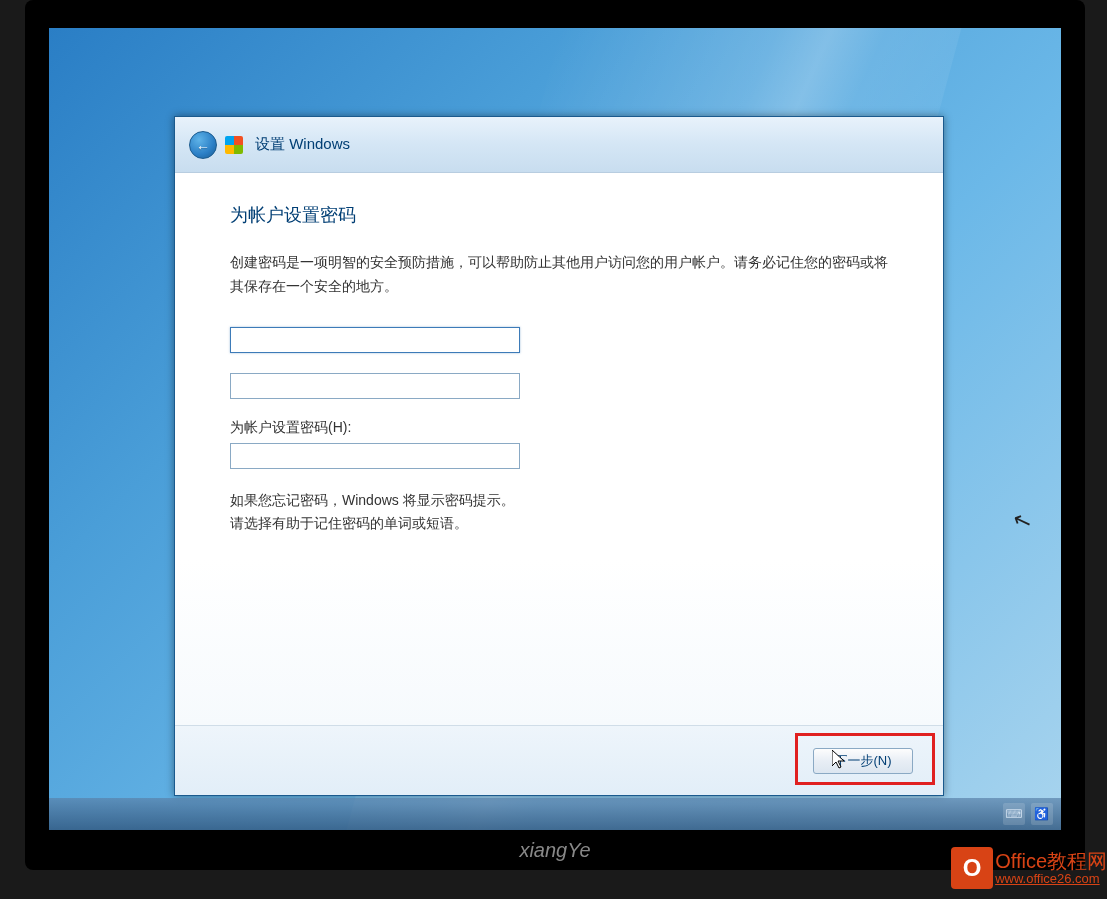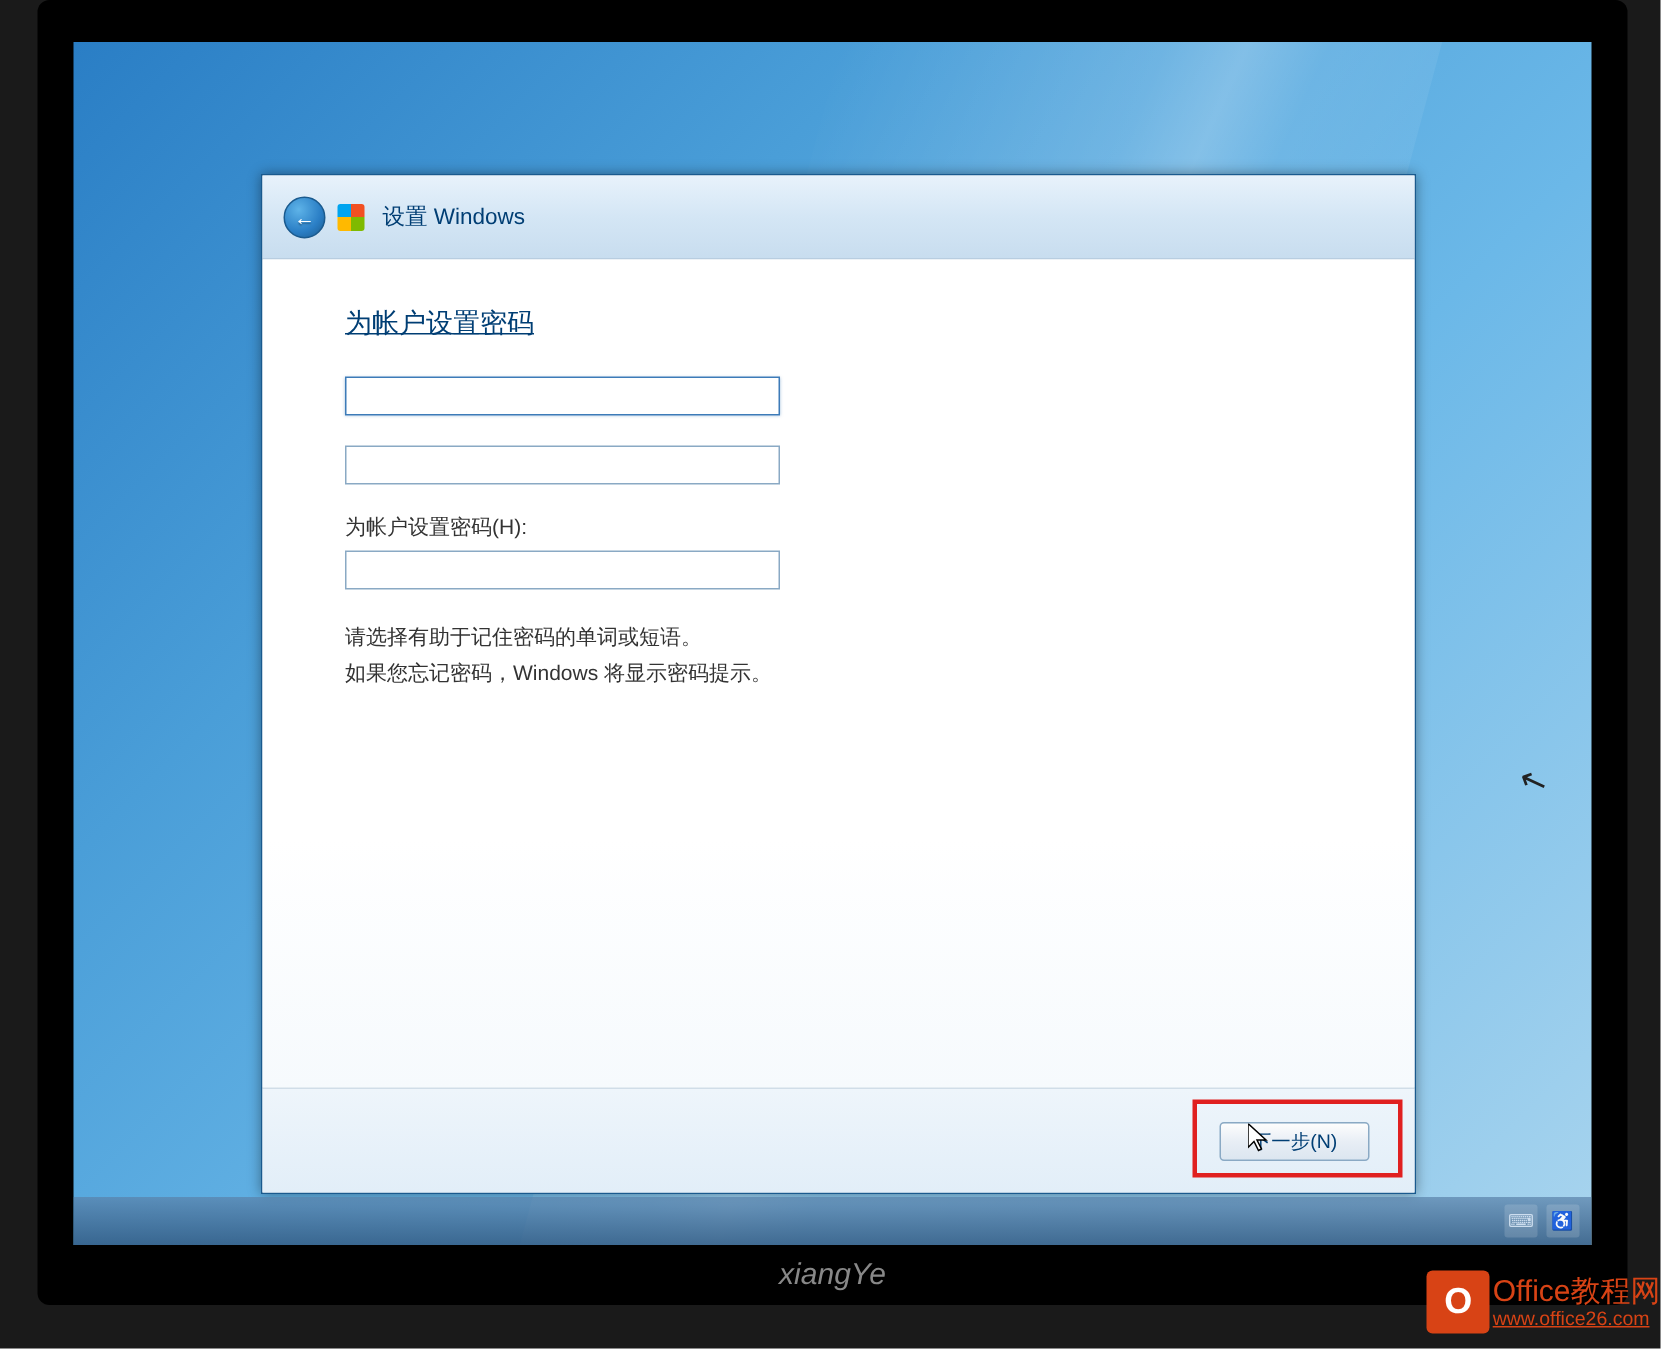--- a/index.html
+++ b/index.html
@@ -131,21 +131,20 @@
       padding: 30px 55px 20px 55px;
       background: linear-gradient(180deg, #ffffff 0%, #ffffff 70%, #f6fafd 100%);
       height: calc(100% - 56px - 70px);
     }
     
     .page-title {
       color: #003e74;
       font-size: 18px;
       font-weight: normal;
       margin-bottom: 24px;
-      text-decoration: underline;
     }
     
     .description {
       color: #333;
       font-size: 14px;
       line-height: 1.7;
       margin-bottom: 28px;
     }
     
     .field-group {
@@ -320,37 +319,38 @@
         <div class="back-button">
           <span class="back-arrow">←</span>
         </div>
         <span class="win-icon"></span>
         <span class="header-title">设置 Windows</span>
       </div>
 
       <div class="dialog-body">
         <h1 class="page-title">为帐户设置密码</h1>
 
+        <p class="description">创建密码是一项明智的安全预防措施，可以帮助防止其他用户访问您的用户帐户。请务必记住您的密码或将其保存在一个安全的地方。</p>
 
         <div class="field-group">
           <input type="password" class="text-input focused" value="" style="">
         </div>
 
         <div class="field-group">
           <input type="password" class="text-input" value="" style="">
         </div>
 
         <div class="field-group">
           <label class="field-label">为帐户设置密码(H):</label>
           <input type="text" class="text-input" value="" style="">
         </div>
 
         <div class="hint-text">
+          <div>如果您忘记密码，Windows 将显示密码提示。</div>
           <div>请选择有助于记住密码的单词或短语。</div>
-          <div>如果您忘记密码，Windows 将显示密码提示。</div>
         </div>
       </div>
 
       <div class="dialog-footer">
         <button class="next-button">下一步(N)</button>
       </div>
 
       <div class="highlight-box"></div>
       <div class="cursor-overlay">
         <svg width="16" height="20" viewBox="0 0 16 20">

